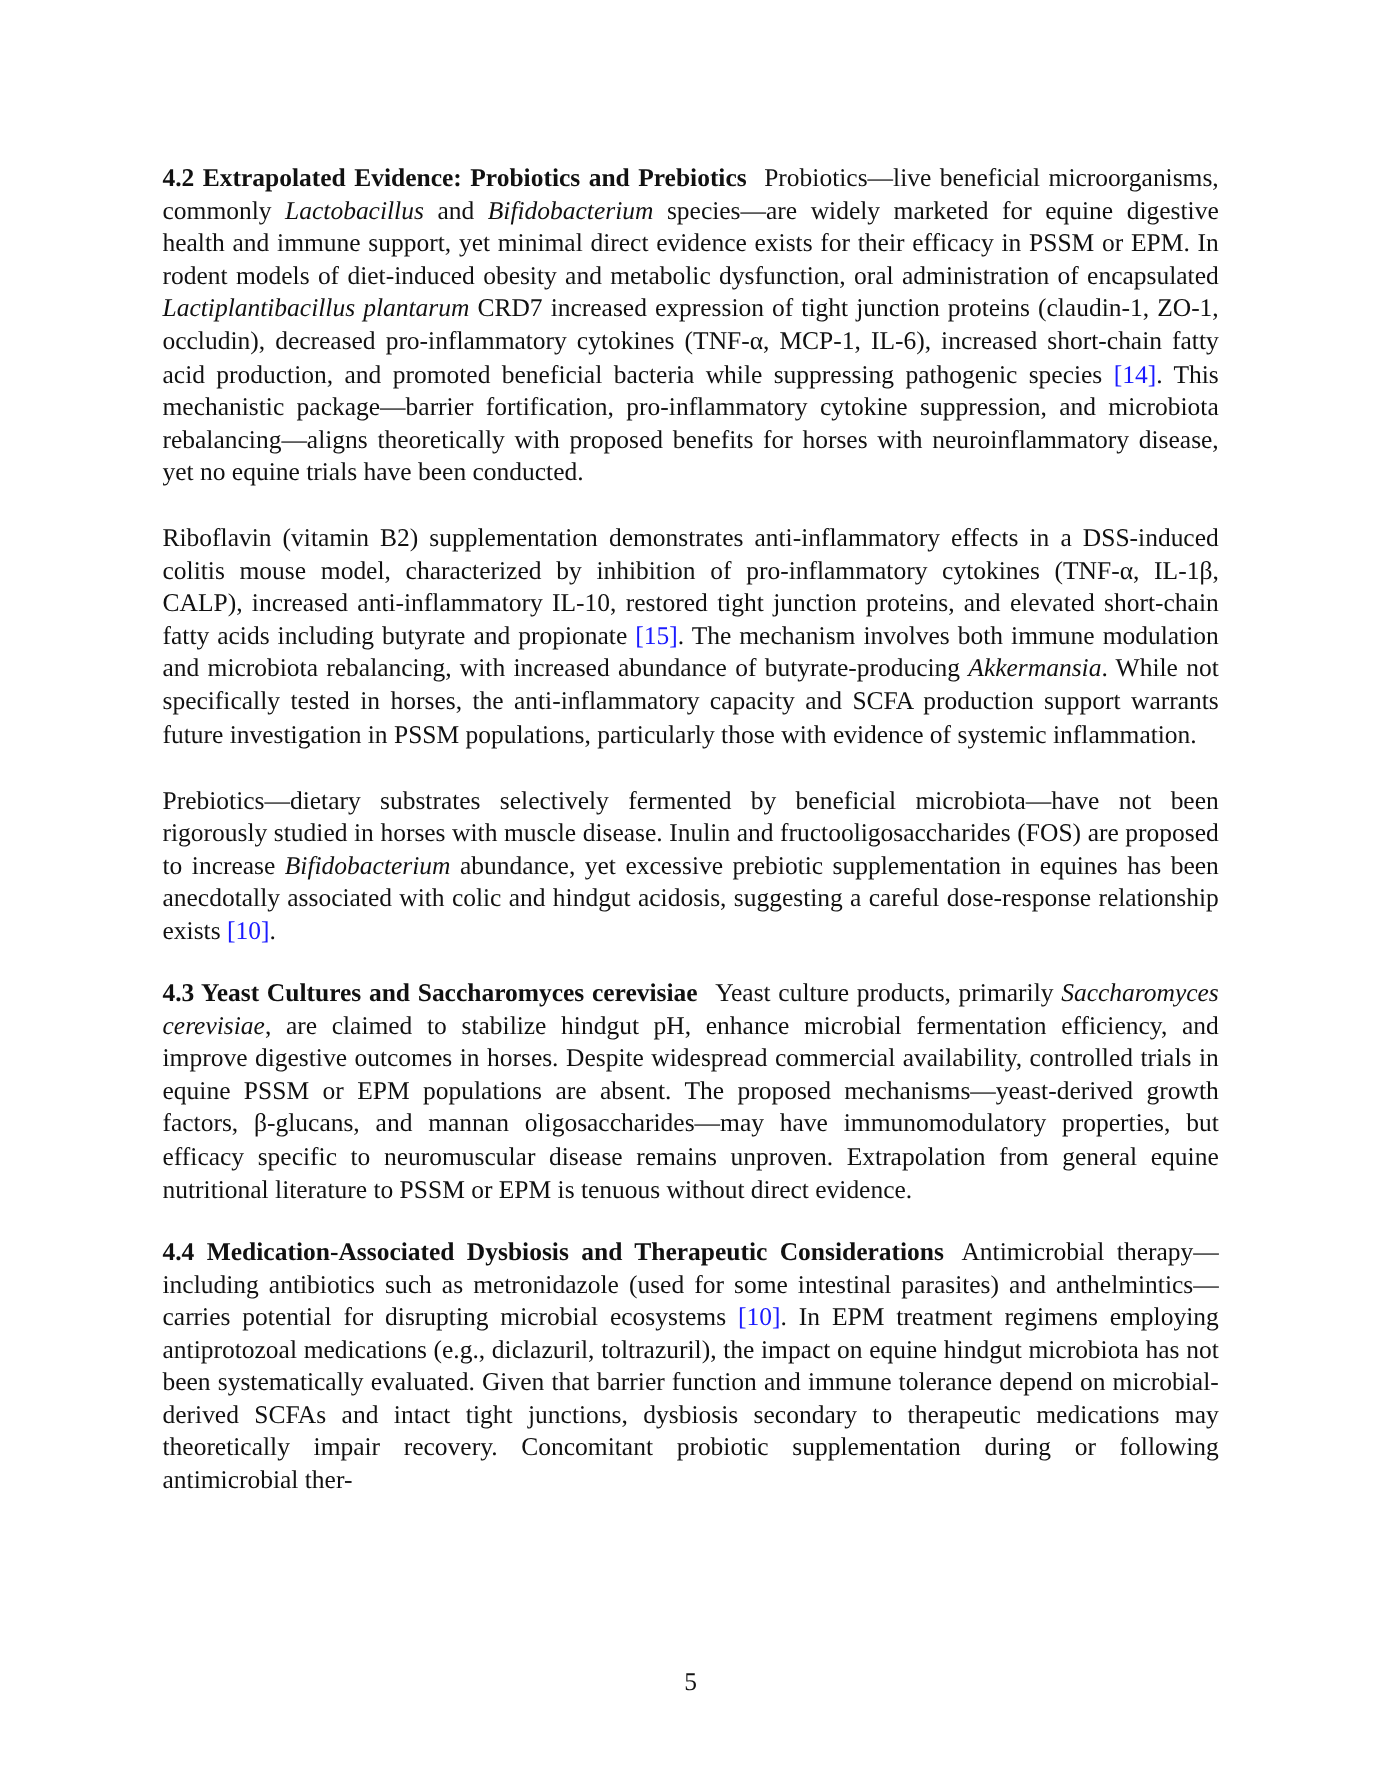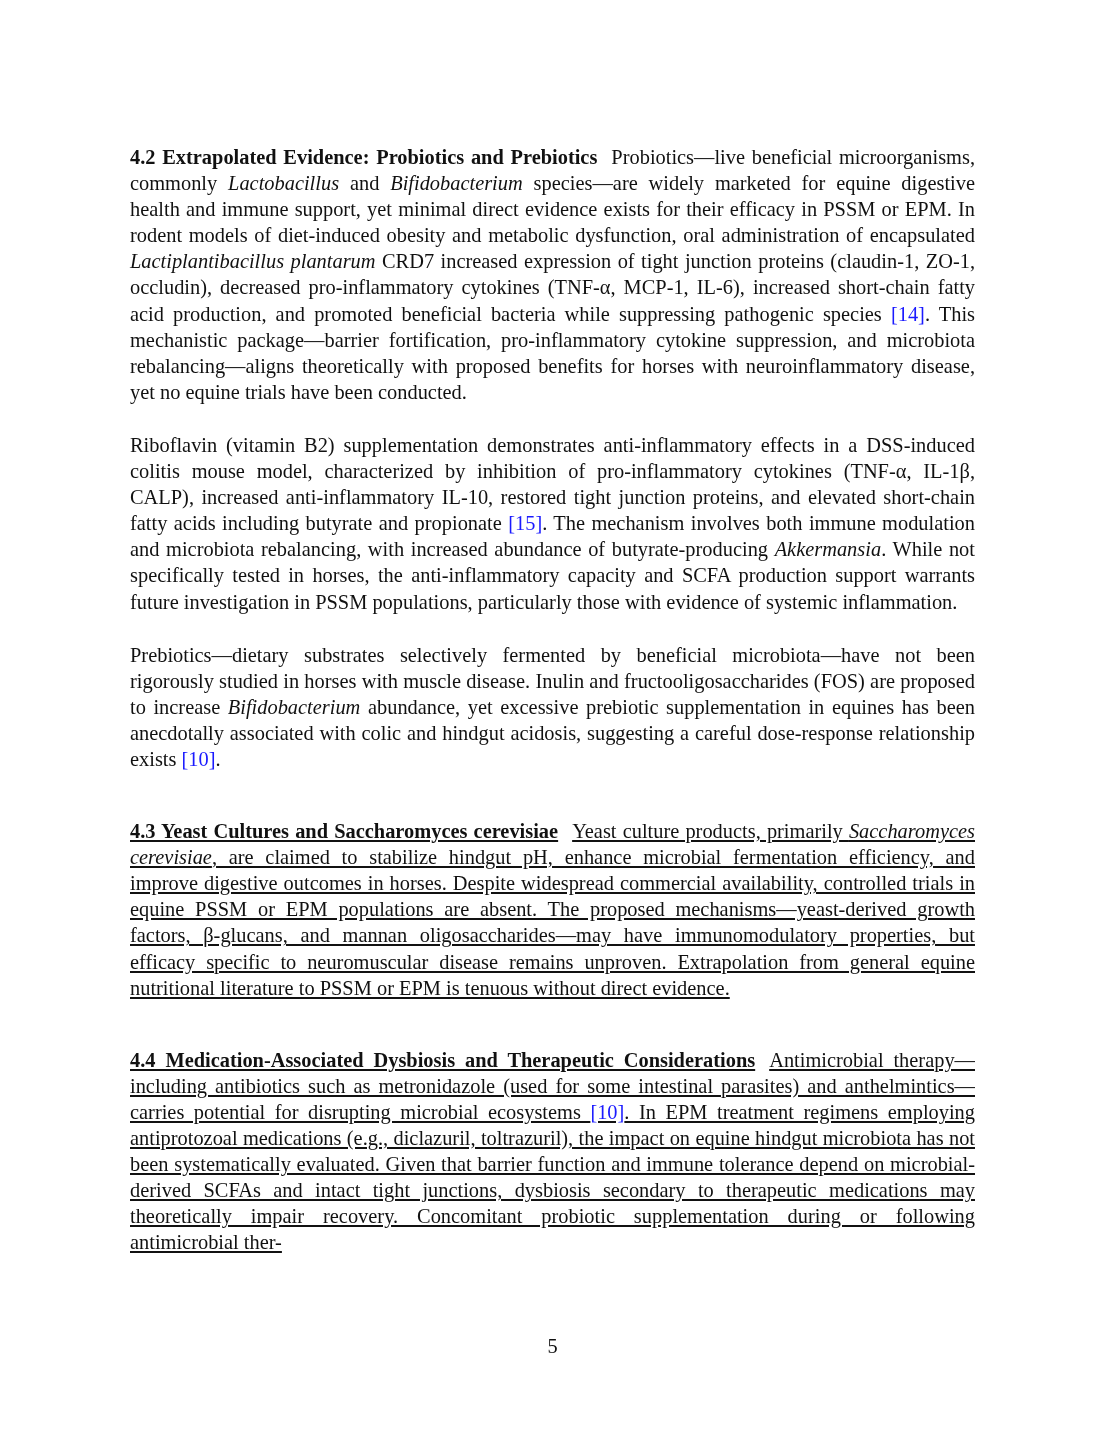--- a/index.html
+++ b/index.html
@@ -11,39 +11,38 @@
       width: 1105px;
       height: 1430px;
       position: relative;
       overflow: hidden;
       font-family: "Liberation Serif", "DejaVu Serif", serif;
       color: #111111;
     }
     .page {
       position: absolute;
       left: 130px;
-      top: 144px;
+      top: 130px;
       width: 845px;
     }
     .para {
       font-size: 20.4px;
       line-height: 26.1px;
       text-align: justify;
       margin: 0;
       hyphens: manual;
     }
     .para + .para {
       margin-top: 27px;
     }
     .section {
       margin: 0;
     }
     .section + .section {
-      margin-top: 46px;
-      text-decoration: underline;
+      margin-top: 24px;
     }
     .heading {
       font-weight: bold;
       margin-right: 14px;
     }
     em, .it {
       font-style: italic;
     }
     .cite {
       color: #1a1aff;

